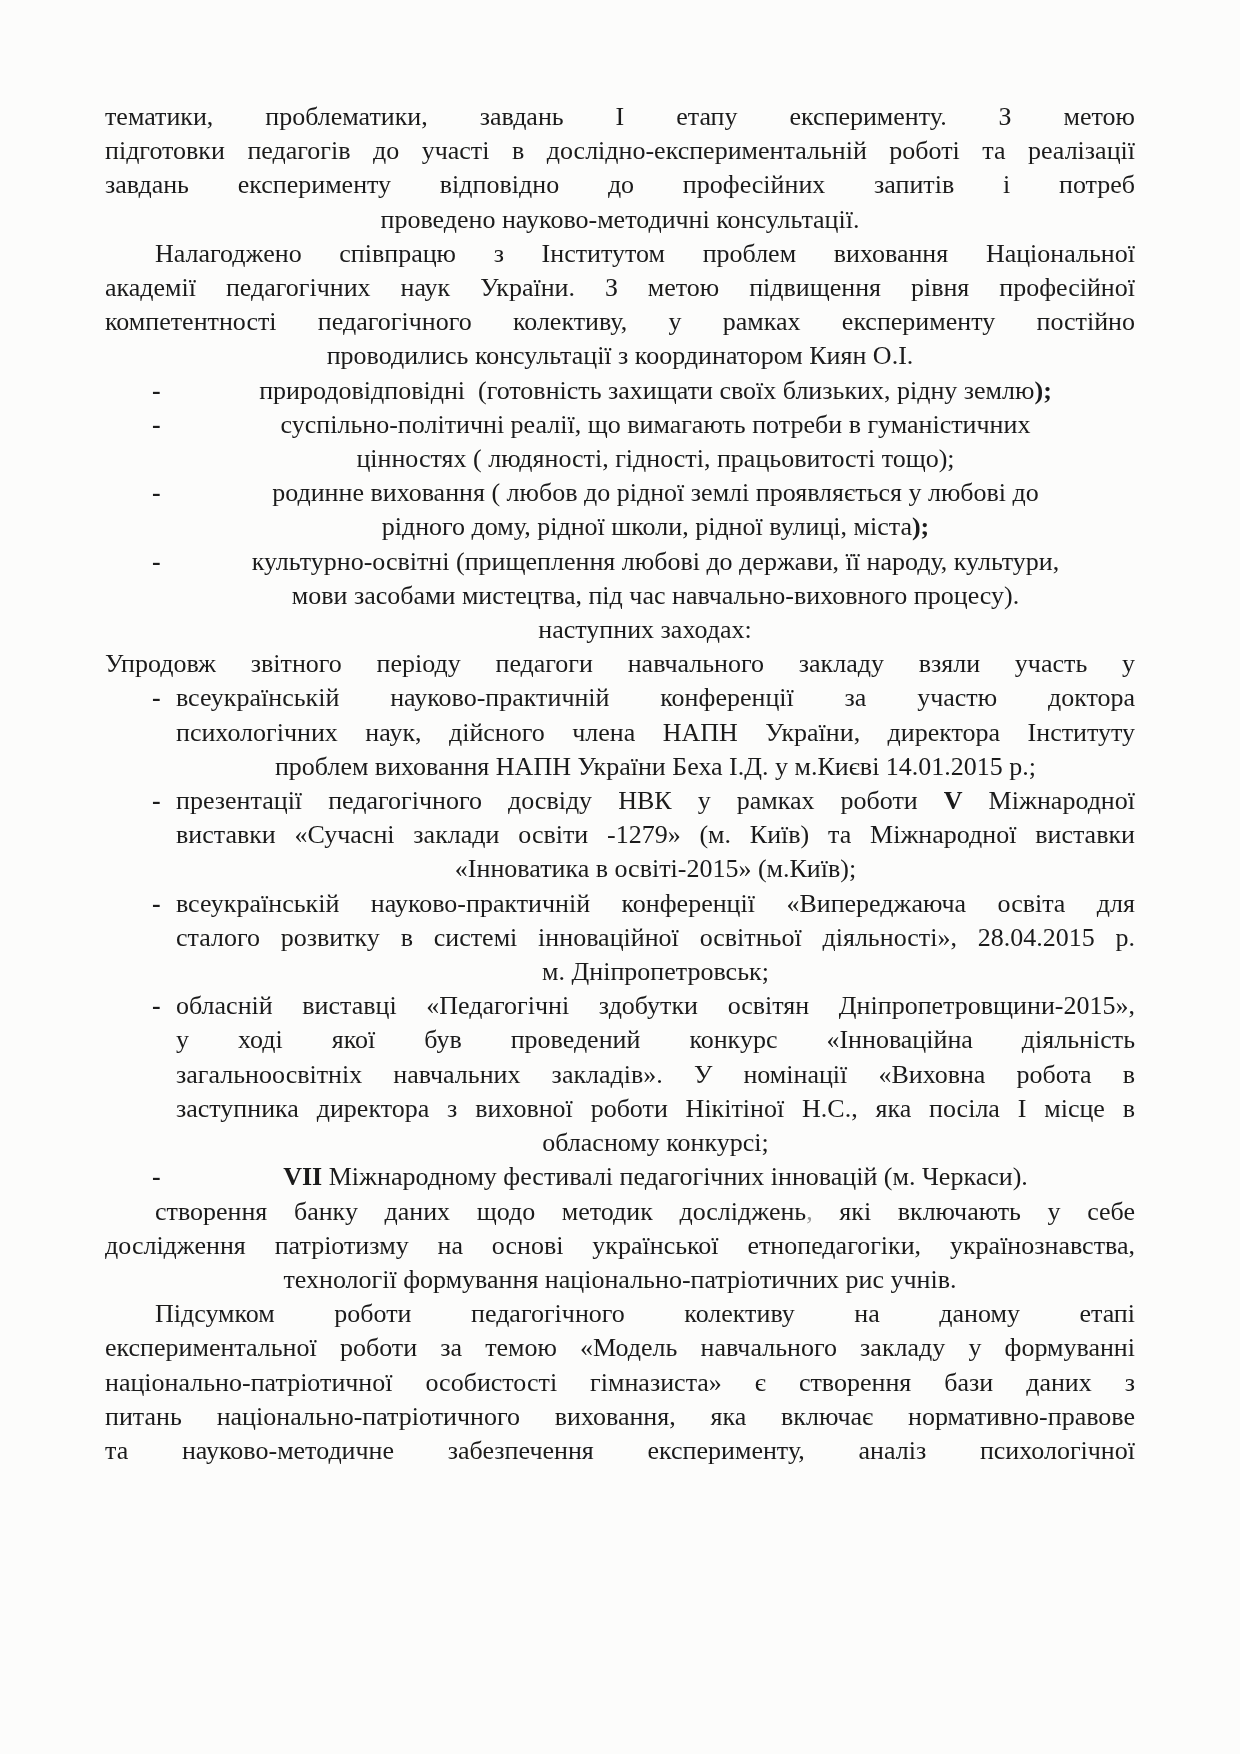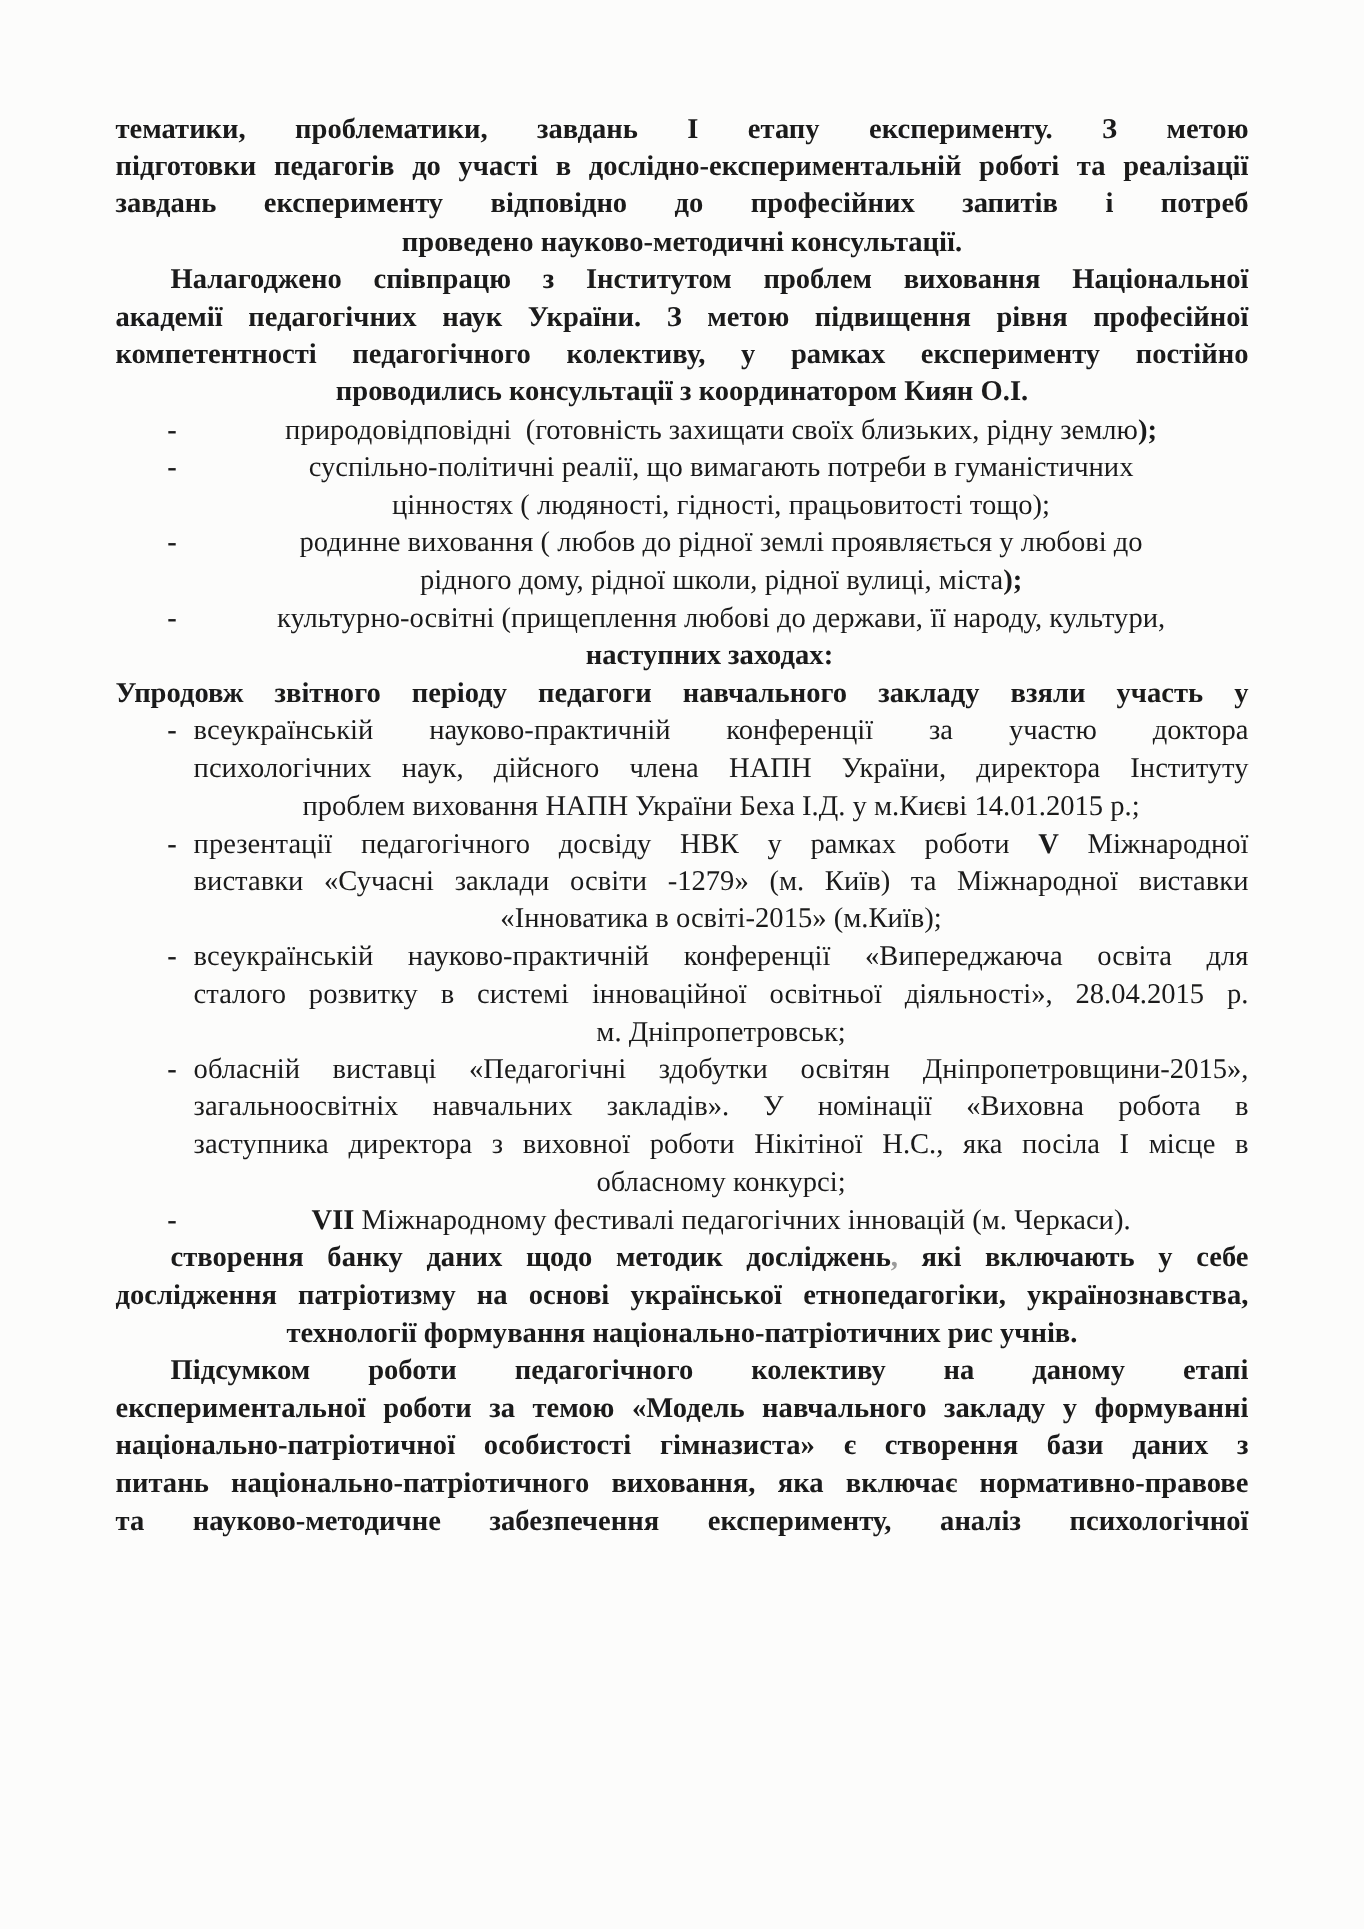--- a/index.html
+++ b/index.html
@@ -19,21 +19,21 @@
     overflow: hidden;
   }
 
   .content {
     position: absolute;
     top: 100px;
     left: 105px;
     width: 1030px;
   }
 
-  .para { text-align: left; font-weight: bold; }
+  .para { text-align: left; }
 
   .line { text-align: center; }
   .line.just {
     text-align: justify;
     text-align-last: justify;
   }
 
   
   .para.fi > .line:first-child { text-indent: 50px; }
 
@@ -82,20 +82,21 @@
           <div class="line">цінностях ( людяності, гідності, працьовитості тощо);</div>
         </div>
         <div class="bitem">
           <span class="dash">-</span>
           <div class="line">родинне виховання ( любов до рідної землі проявляється у любові до</div>
           <div class="line">рідного дому, рідної школи, рідної вулиці, міста<b>);</b></div>
         </div>
         <div class="bitem">
           <span class="dash">-</span>
           <div class="line">культурно-освітні (прищеплення любові до держави, її народу, культури,</div>
+          <div class="line">мови засобами мистецтва, під час навчально-виховного процесу).</div>
         </div>
       </div>
       <div class="para fi">
         <div class="line">наступних заходах:</div>
         <div class="line just">Упродовж звітного періоду педагоги навчального закладу взяли участь у</div>
       </div>
       <div class="blist">
         <div class="bitem">
           <span class="dash">-</span>
           <div class="line just">всеукраїнській науково-практичній конференції за участю доктора</div>
@@ -110,20 +111,21 @@
         </div>
         <div class="bitem">
           <span class="dash">-</span>
           <div class="line just">всеукраїнській науково-практичній конференції «Випереджаюча освіта для</div>
           <div class="line just">сталого розвитку в системі інноваційної освітньої діяльності», 28.04.2015 р.</div>
           <div class="line">м. Дніпропетровськ;</div>
         </div>
         <div class="bitem">
           <span class="dash">-</span>
           <div class="line just">обласній виставці «Педагогічні здобутки освітян Дніпропетровщини-2015»,</div>
+          <div class="line just">у ході якої був проведений конкурс «Інноваційна діяльність</div>
           <div class="line just">загальноосвітніх навчальних закладів». У номінації «Виховна робота в</div>
           <div class="line just">заступника директора з виховної роботи Нікітіної Н.С., яка посіла І місце в</div>
           <div class="line">обласному конкурсі;</div>
         </div>
         <div class="bitem">
           <span class="dash">-</span>
           <div class="line"><b>VІІ</b> Міжнародному фестивалі педагогічних інновацій (м. Черкаси).</div>
         </div>
       </div>
       <div class="para fi">

